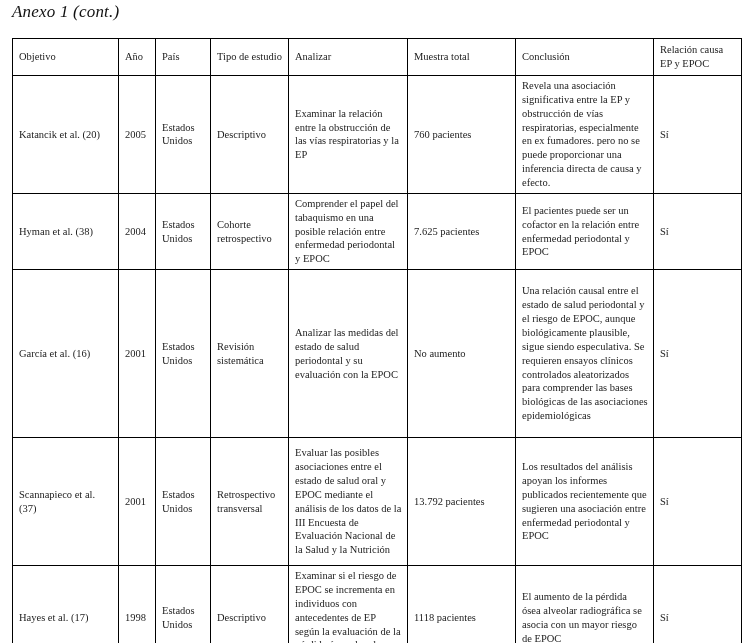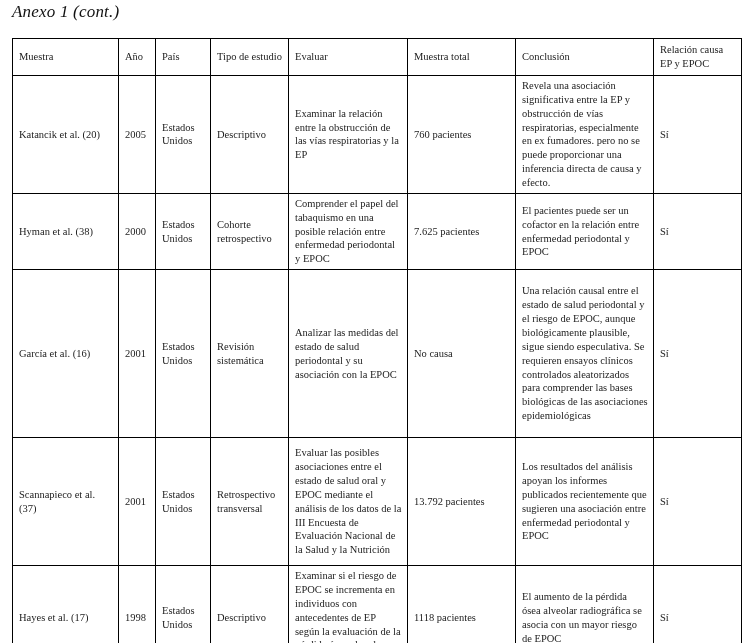--- a/index.html
+++ b/index.html
@@ -97,61 +97,61 @@
         <col class="c-ano">
         <col class="c-pais">
         <col class="c-tipo">
         <col class="c-objetivo">
         <col class="c-muestra">
         <col class="c-conclusion">
         <col class="c-relacion">
       </colgroup>
       <thead>
         <tr>
-          <th>Muestra</th>
+          <th>Objetivo</th>
           <th>Año</th>
           <th>País</th>
           <th>Tipo de estudio</th>
-          <th>Evaluar</th>
+          <th>Analizar</th>
           <th>Muestra total</th>
           <th>Conclusión</th>
           <th>Relación causa EP y EPOC</th>
         </tr>
       </thead>
       <tbody>
 
         <tr class="rowh-1">
           <td class="cell-autores">Katancik et al. (20)</td>
           <td class="cell-ano">2005</td>
           <td class="cell-pais">Estados Unidos</td>
           <td class="cell-tipo">Descriptivo</td>
           <td class="cell-objetivo">Examinar la relación entre la obstrucción de las vías respiratorias y la EP</td>
           <td class="cell-muestra">760 pacientes</td>
           <td class="cell-conclusion">Revela una asociación significativa entre la EP y obstrucción de vías respiratorias, especialmente en ex fumadores. pero no se puede proporcionar una inferencia directa de causa y efecto.</td>
           <td class="cell-relacion">Sí</td>
         </tr>
 
         <tr class="rowh-2">
           <td class="cell-autores">Hyman et al. (38)</td>
-          <td class="cell-ano">2000</td>
+          <td class="cell-ano">2004</td>
           <td class="cell-pais">Estados Unidos</td>
           <td class="cell-tipo">Cohorte retrospectivo</td>
           <td class="cell-objetivo">Comprender el papel del tabaquismo en una posible relación entre enfermedad periodontal y EPOC</td>
           <td class="cell-muestra">7.625 pacientes</td>
           <td class="cell-conclusion">El pacientes puede ser un cofactor en la relación entre enfermedad periodontal y EPOC</td>
           <td class="cell-relacion">Sí</td>
         </tr>
 
         <tr class="rowh-3">
           <td class="cell-autores">García et al. (16)</td>
           <td class="cell-ano">2001</td>
           <td class="cell-pais">Estados Unidos</td>
           <td class="cell-tipo">Revisión sistemática</td>
-          <td class="cell-objetivo">Analizar las medidas del estado de salud periodontal y su asociación con la EPOC</td>
-          <td class="cell-muestra">No causa</td>
+          <td class="cell-objetivo">Analizar las medidas del estado de salud periodontal y su evaluación con la EPOC</td>
+          <td class="cell-muestra">No aumento</td>
           <td class="cell-conclusion">Una relación causal entre el estado de salud periodontal y el riesgo de EPOC, aunque biológicamente plausible, sigue siendo especulativa. Se requieren ensayos clínicos controlados aleatorizados para comprender las bases biológicas de las asociaciones epidemiológicas</td>
           <td class="cell-relacion">Sí</td>
         </tr>
 
         <tr class="rowh-4">
           <td class="cell-autores">Scannapieco et al. (37)</td>
           <td class="cell-ano">2001</td>
           <td class="cell-pais">Estados Unidos</td>
           <td class="cell-tipo">Retrospectivo transversal</td>
           <td class="cell-objetivo">Evaluar las posibles asociaciones entre el estado de salud oral y EPOC mediante el análisis de los datos de la III Encuesta de Evaluación Nacional de la Salud y la Nutrición</td>

